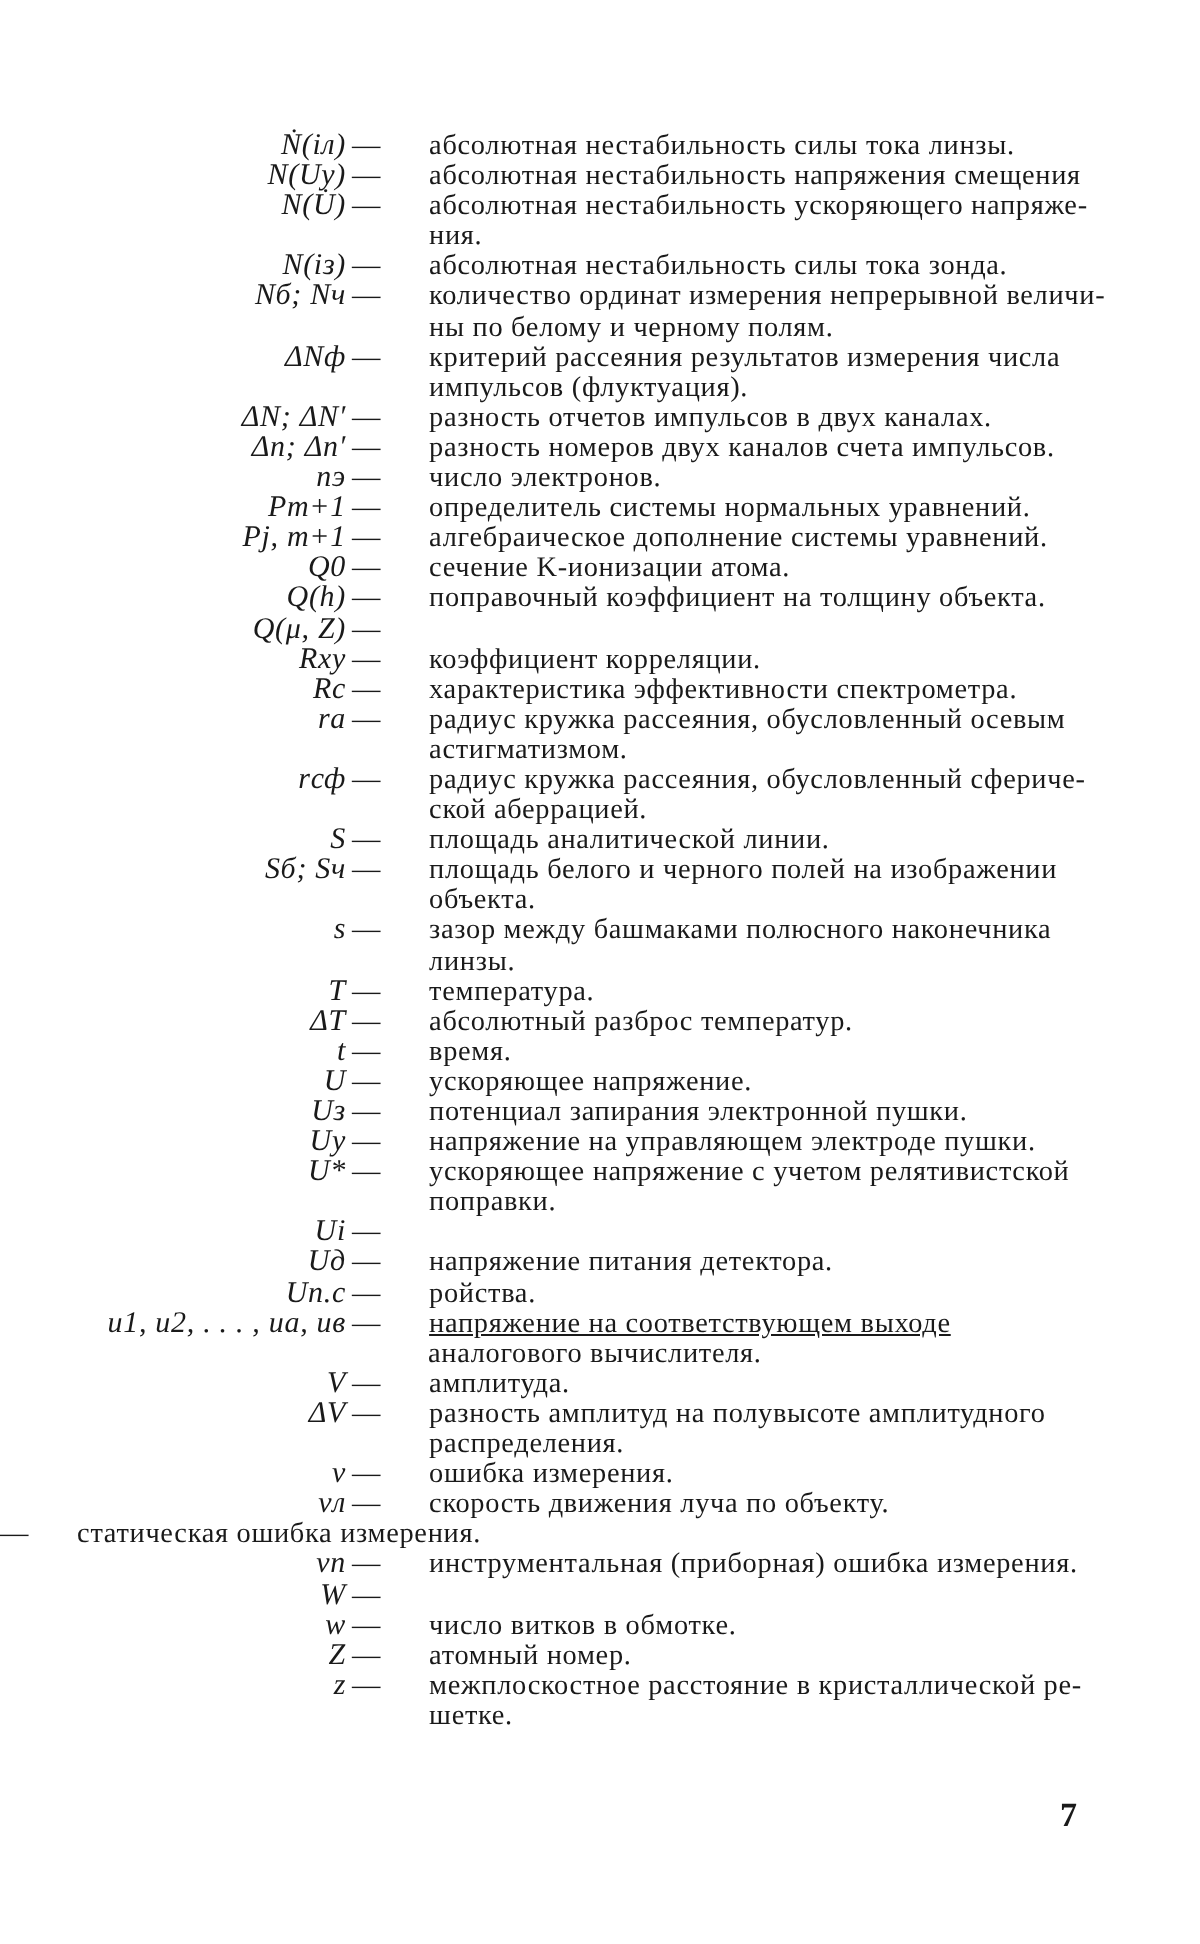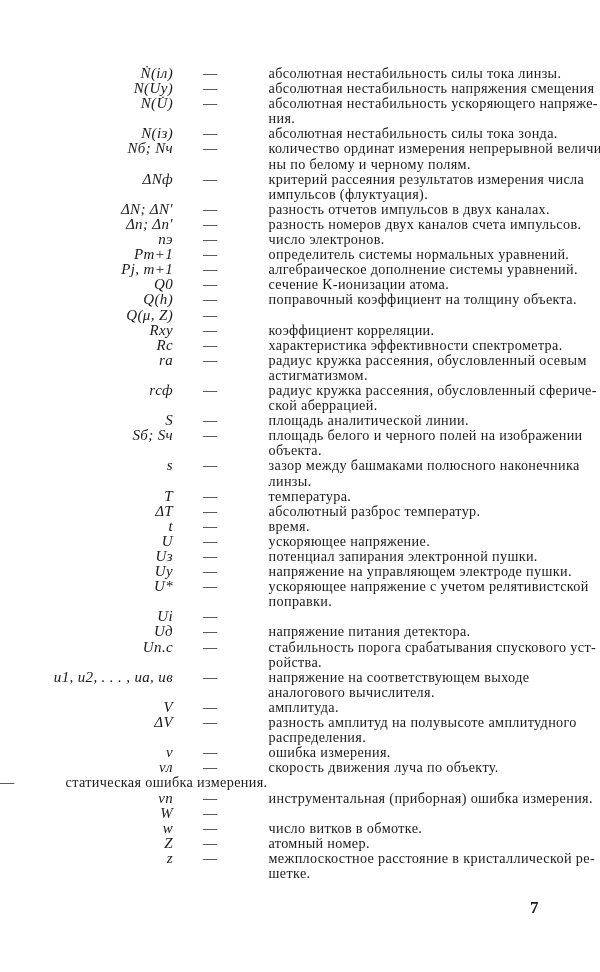--- a/index.html
+++ b/index.html
@@ -27,21 +27,20 @@
       top: 66px;
       width: 600px;
     }
     .entry {
       display: flex;
       align-items: flex-start;
       font-family: "Liberation Serif", "DejaVu Serif", serif;
       font-size: 14.2px;
       line-height: 15.1px;
       letter-spacing: 0.35px;
-      gap: 27px;
     }
     .sym {
       width: 176px;
       flex: 0 0 176px;
       text-align: right;
       font-style: italic;
       white-space: nowrap;
       padding-right: 3px;
       box-sizing: border-box;
       font-size: 15px;
@@ -62,21 +61,21 @@
     .def .l2 {
       display: block;
     }
     .entry.wide .sym {
       flex: 0 0 230px;
       width: 230px;
     }
     .entry.wide {
       margin-left: -54px;
     }
-    .entry.wide .def { flex: 0 0 296px; width: 296px; }
+    .entry.wide .def { flex: 0 0 296px; width: 296px; text-decoration: underline; }
     .entry.wide .def .l1 { display:block; }
     .pagenum {
       position: absolute;
       left: 530px;
       top: 898px;
       font-family: "Liberation Serif", "DejaVu Serif", serif;
       font-weight: bold;
       font-size: 17px;
     }
   </style>
@@ -260,21 +259,21 @@
 
     <div class="entry">
       <span class="sym">Uд</span>
       <span class="dash">—</span>
       <span class="def"><span>напряжение питания детектора.</span></span>
     </div>
 
     <div class="entry">
       <span class="sym">Uп.с</span>
       <span class="dash">—</span>
-      <span class="def"><span>стабильность порога срабатывания спускового уст-</span><span class="l2">ройства.</span></span>
+      <span class="def"><span class="l2">ройства.</span></span>
     </div>
 
     <div class="entry wide">
       <span class="sym">u1, u2, . . . , uа, uв</span>
       <span class="dash">—</span>
       <span class="def">
           <span class="l1">напряжение на соответствующем выходе</span>
         </span>
     </div>
     <div class="entry">

